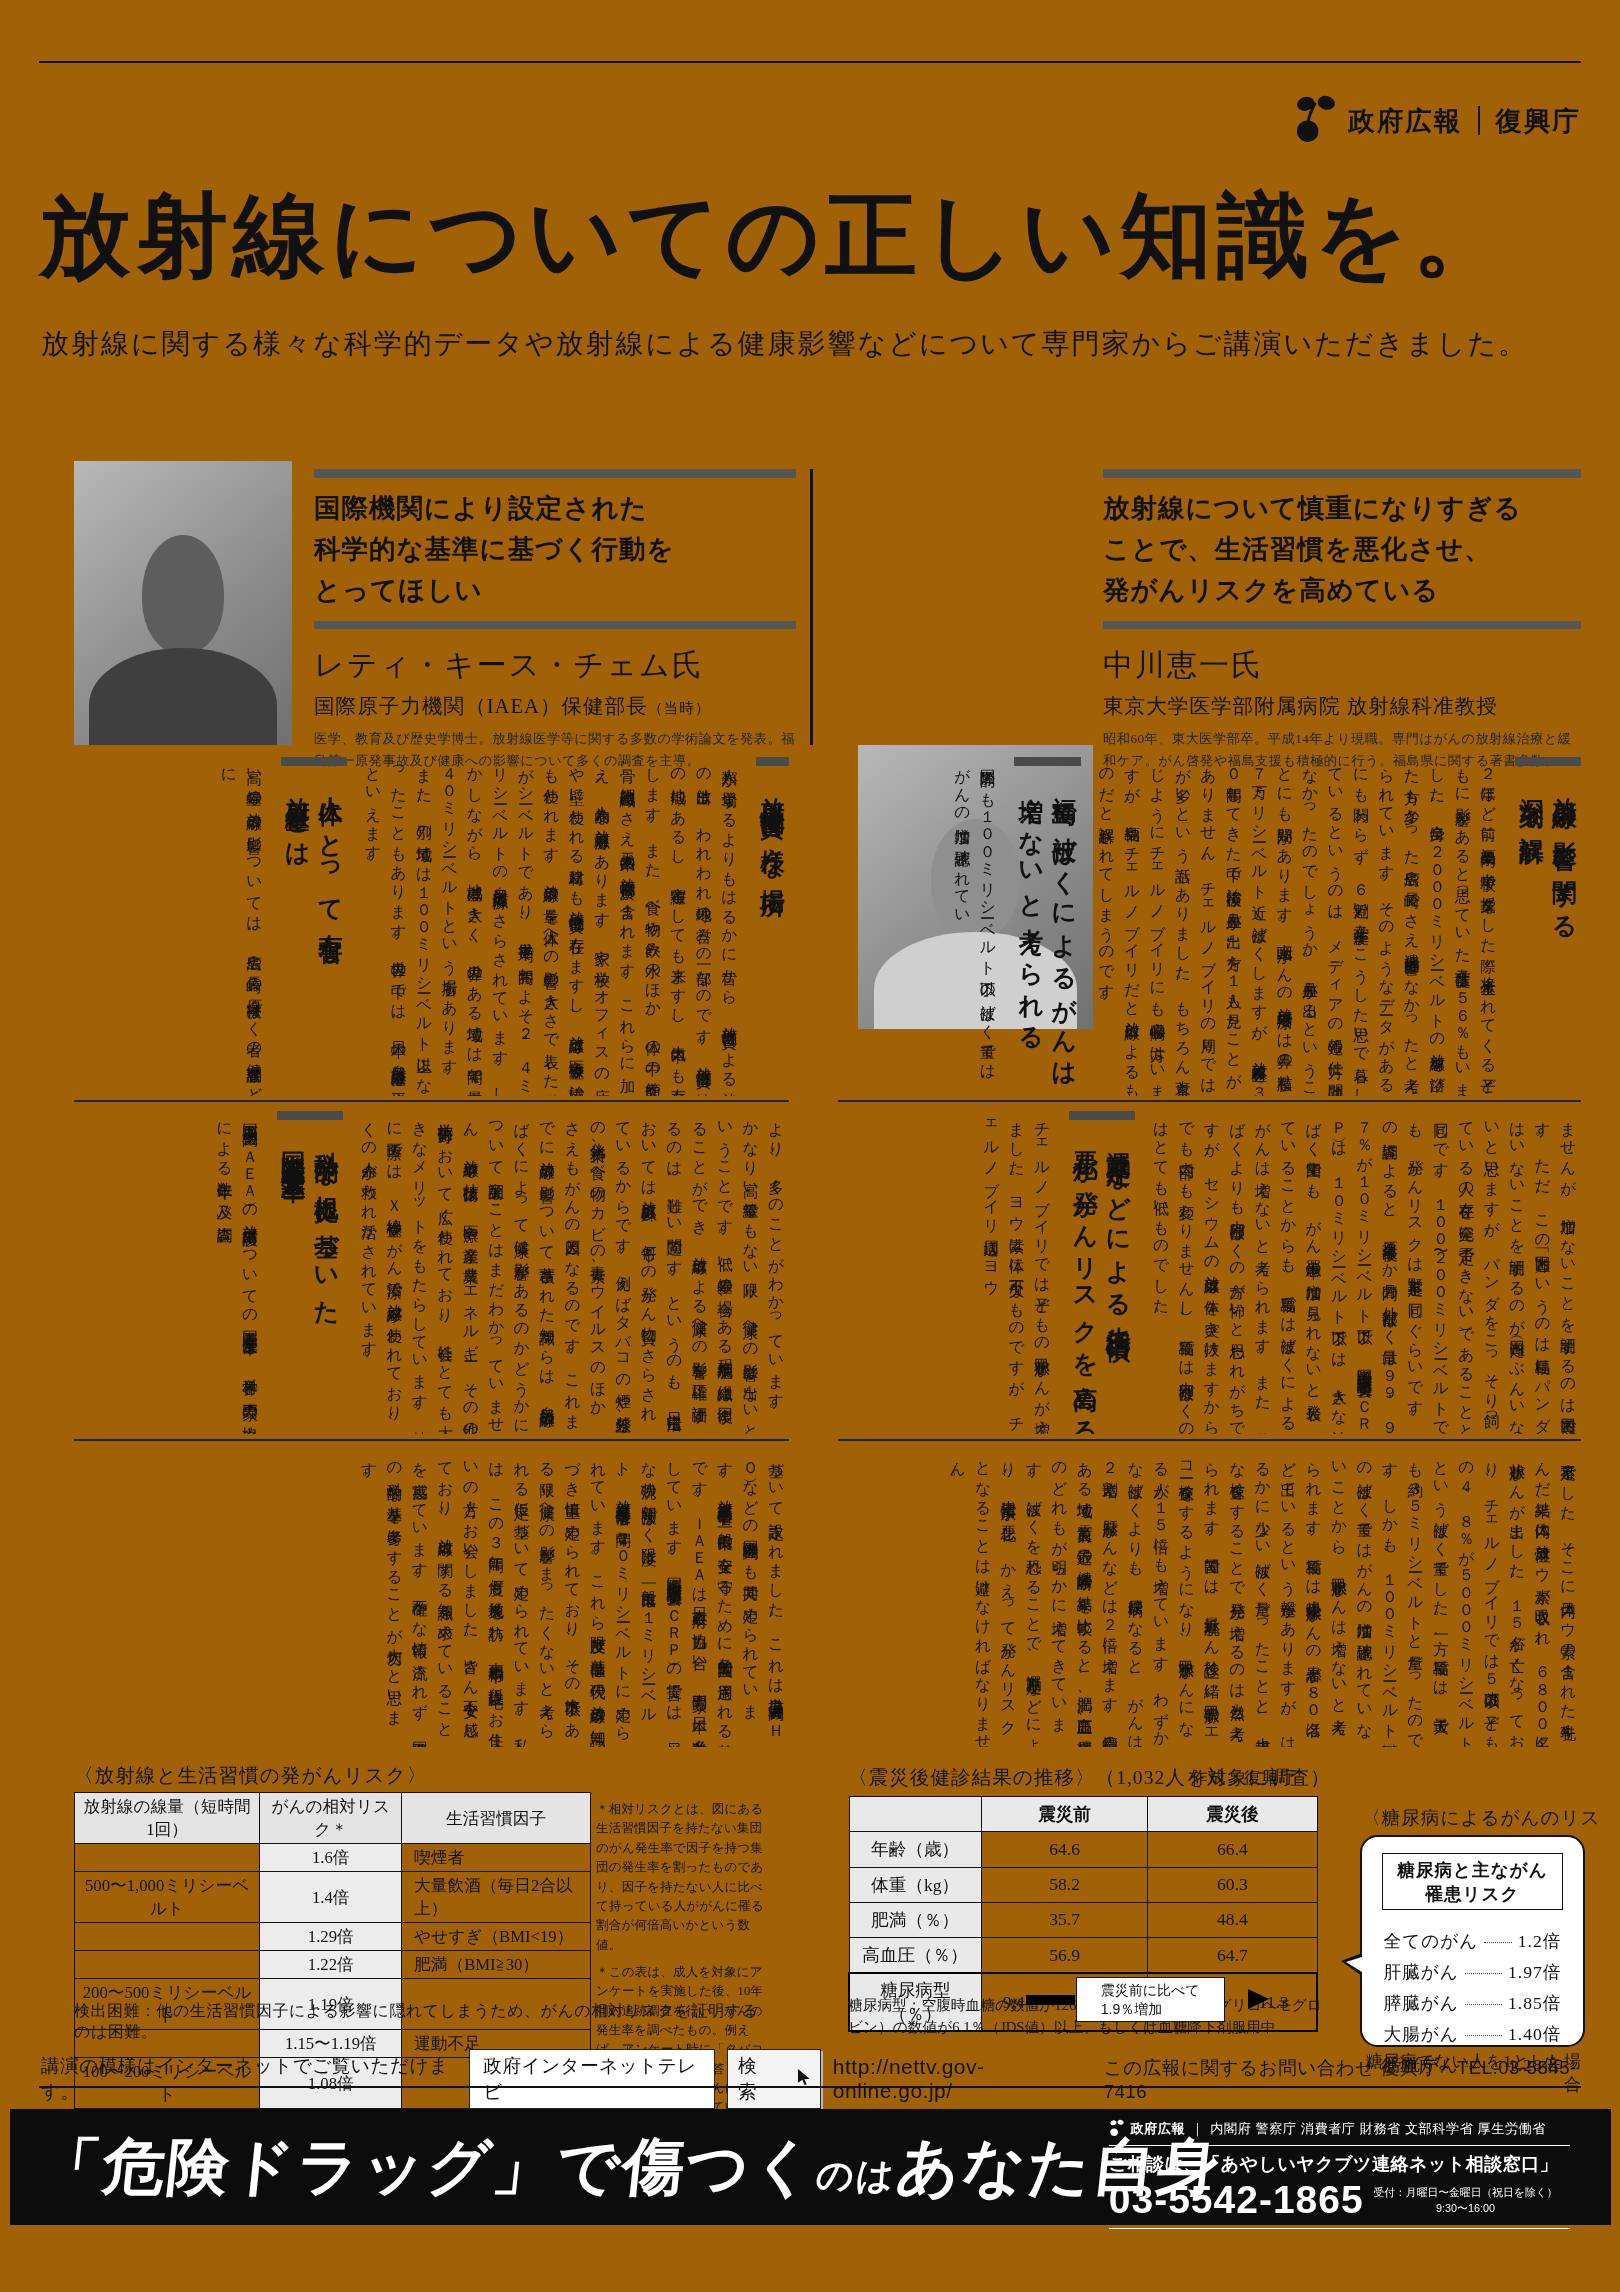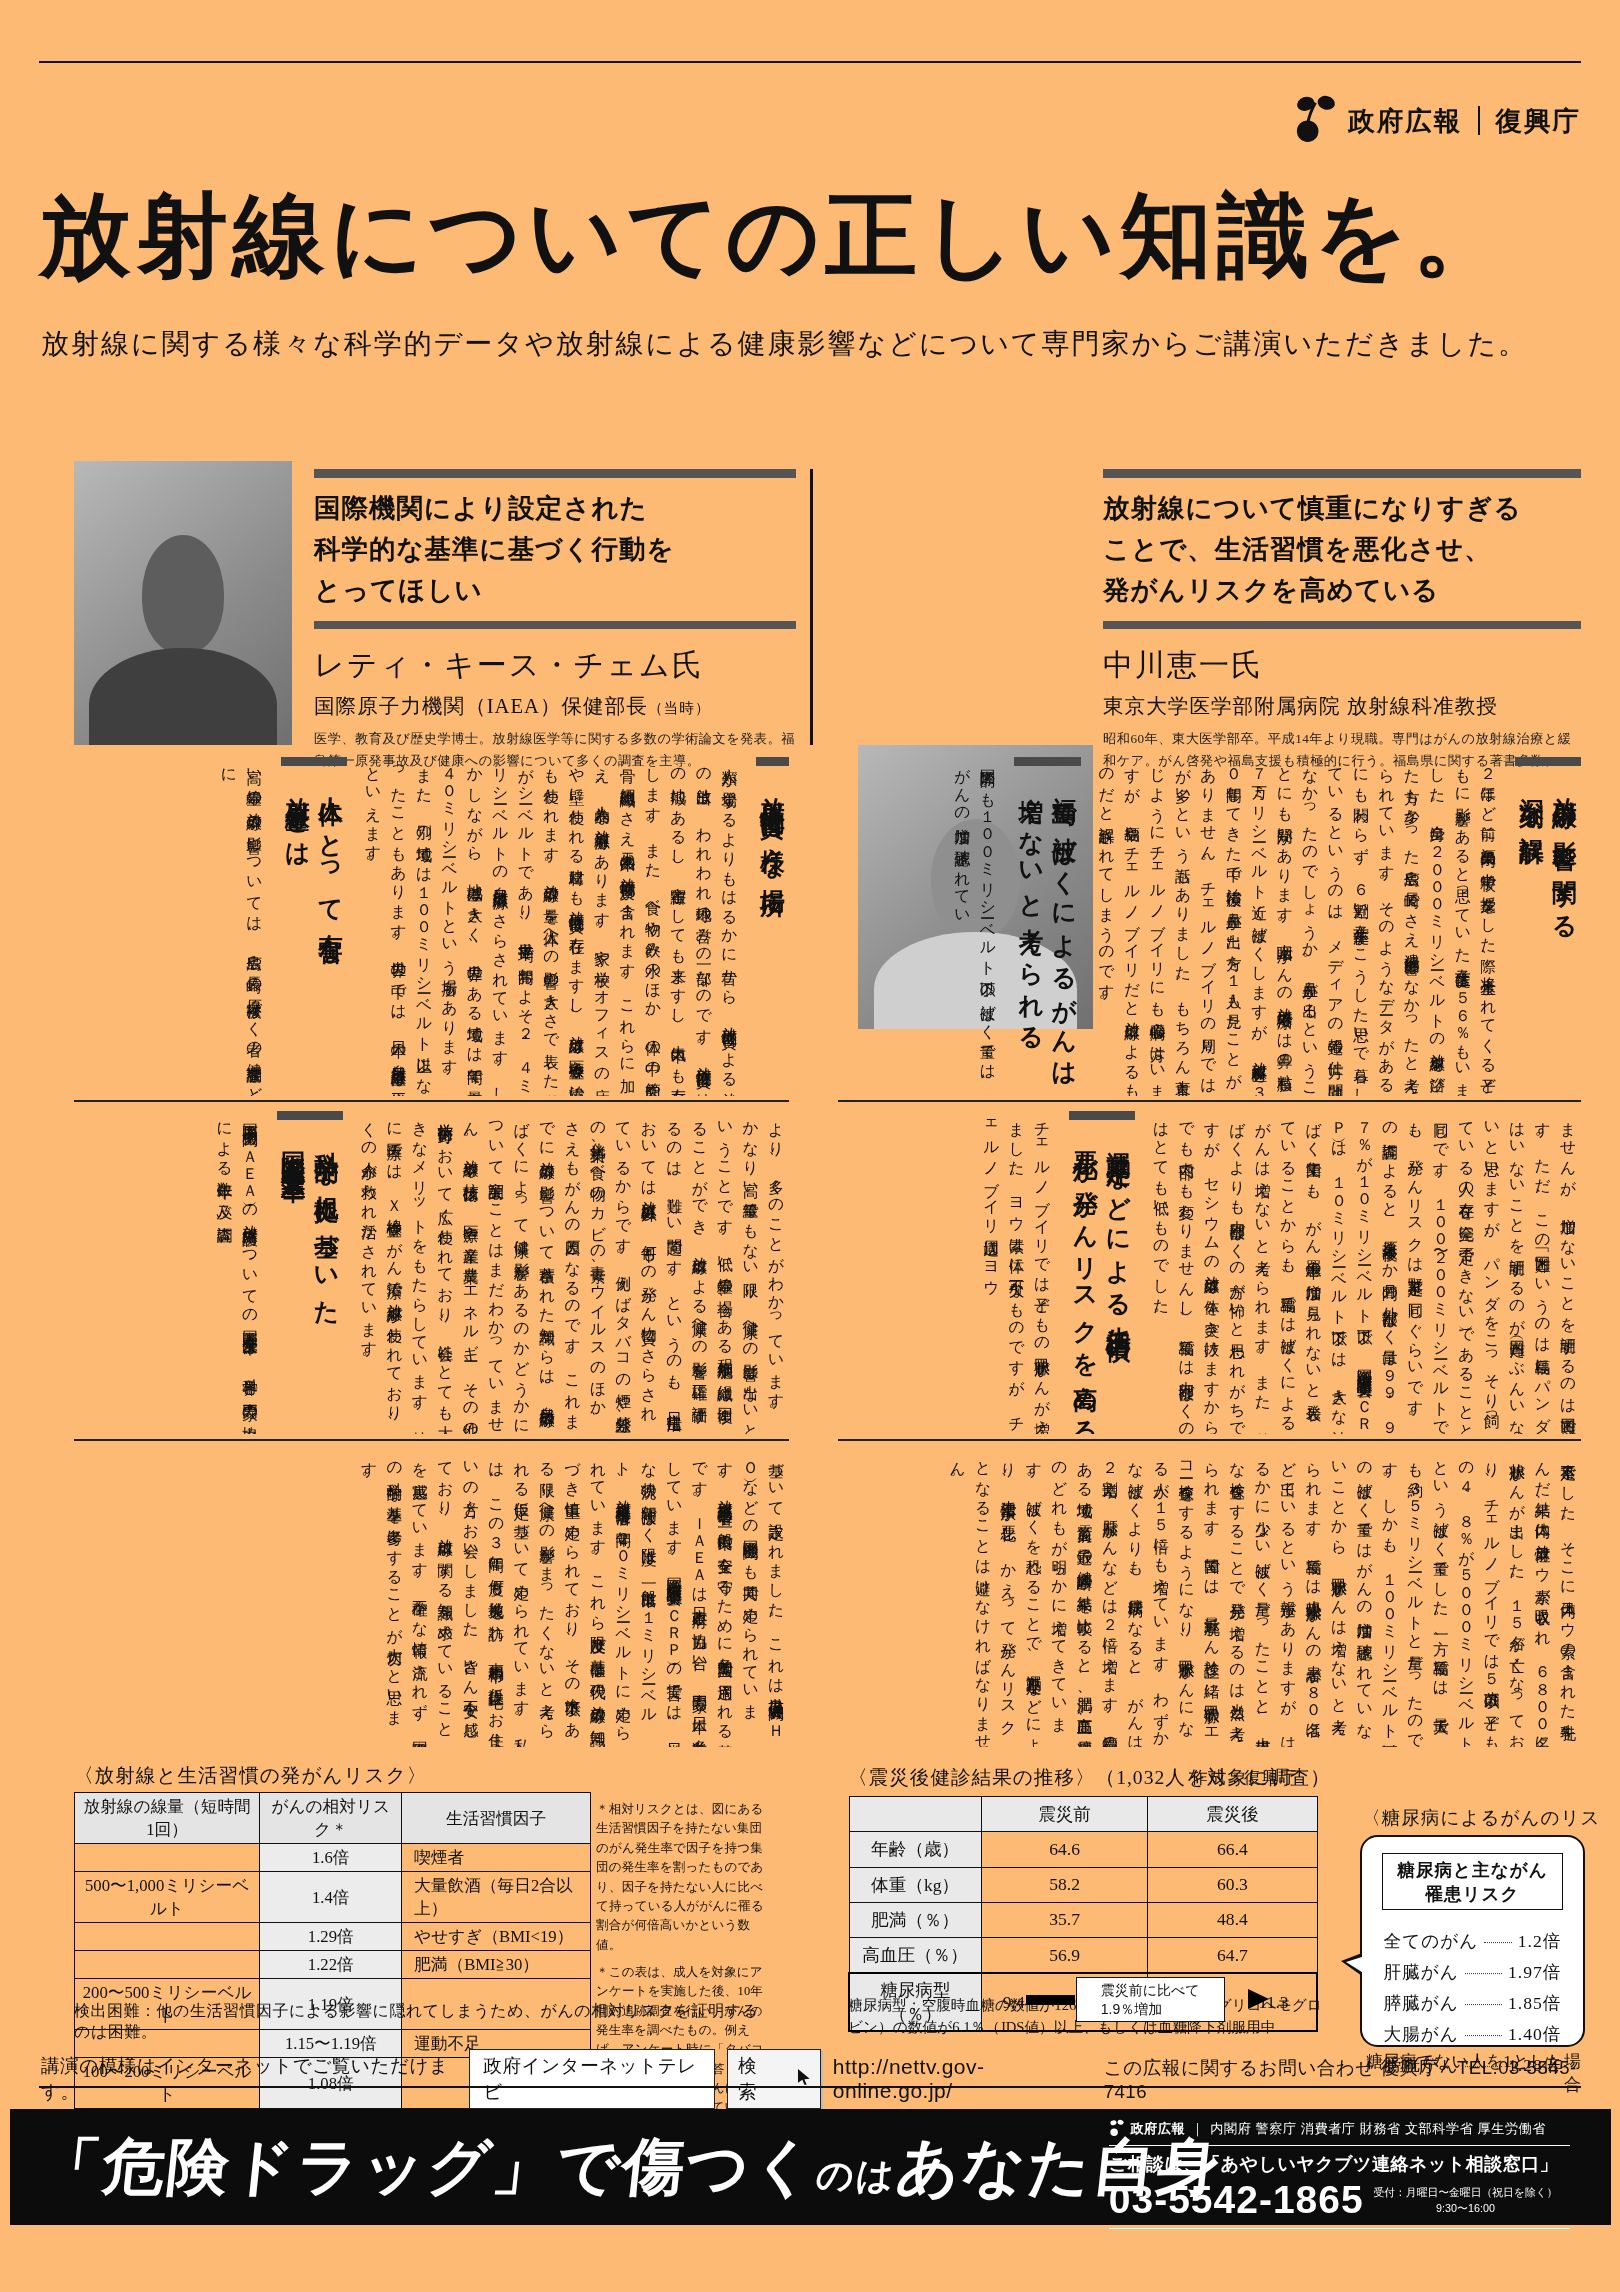--- a/index.html
+++ b/index.html
@@ -1,16 +1,16 @@
 <!DOCTYPE html>
 <html lang="ja"><head>
 <meta charset="utf-8">
 <style>
   html,body{margin:0;padding:0;background:#e9e9e9;}
-  .page{position:relative;width:1620px;height:2293px;background:#fdba74;margin:0 auto;overflow:hidden;
+  .page{position:relative;width:1620px;height:2293px;background:#a16207;margin:0 auto;overflow:hidden;
         font-family:"Liberation Serif","DejaVu Serif",serif;color:#111;}
   .abs{position:absolute;}
   .sans{font-family:"Liberation Sans","DejaVu Sans",sans-serif;}
   .rule{background:#111;}
   
   .gov-logo{display:flex;align-items:center;gap:9.8px;}
   .gov-logo .brand{font-weight:bold;font-size:26.5px;letter-spacing:2px;}
   .gov-logo .sep{width:2px;height:29px;background:#111;margin:0 5.9px;}
   .gov-logo .agency{font-weight:bold;font-size:26.5px;letter-spacing:2px;}
   .headline{font-size:92px;font-weight:bold;letter-spacing:4.9px;white-space:nowrap;}
@@ -46,21 +46,21 @@
   .risk-table{width:517px;font-size:16.7px;}
   .risk-table th,.risk-table td{border:1px solid #111;padding:2px 5.9px;height:18.6px;text-align:center;}
   .risk-table th{background:#e4e4e4;font-weight:normal;}
   .risk-table td.c1{background:#ececec;}
   .risk-table td.c2{text-align:left;padding-left:11.8px;}
   .tnote{font-size:16px;letter-spacing:0.5px;}
   .midnotes{font-size:12.5px;line-height:1.55;letter-spacing:0.2px;}
   .checkup-table{width:470px;font-size:17.6px;}
   .checkup-table th,.checkup-table td{border:1px solid #111;padding:3.9px 7.8px;height:26.5px;text-align:center;}
   .checkup-table th.rowlab{background:#e9e9e9;font-weight:normal;width:127px;}
-  .checkup-table thead th{background:#e9e9e9;font-weight:normal;}
+  .checkup-table thead th{background:#e9e9e9;font-weight:bold;}
   .checkup-table tr.dia th,.checkup-table tr.dia td{border-top:2.9px solid #000;border-bottom:2.9px solid #000;}
   .checkup-table tr.dia th{border-left:2.9px solid #000;}
   .checkup-table tr.dia td:last-child{border-right:2.9px solid #000;}
   .checkup-table tr.dia td{position:relative;}
   .callout{position:absolute;left:94px;top:2.9px;width:147px;height:43px;background:#fff;border:1.5px solid #111;
            font-size:14px;line-height:1.35;display:flex;align-items:center;justify-content:center;
            white-space:pre-line;z-index:3;font-family:"Liberation Sans",sans-serif;}
   .callout::before{content:"";position:absolute;left:-51px;top:16.7px;width:49px;height:9.8px;background:#000;}
   .callout::after{content:"";position:absolute;right:-45px;top:10.8px;border-left:21.6px solid #000;
                   border-top:10.8px solid transparent;border-bottom:10.8px solid transparent;}

